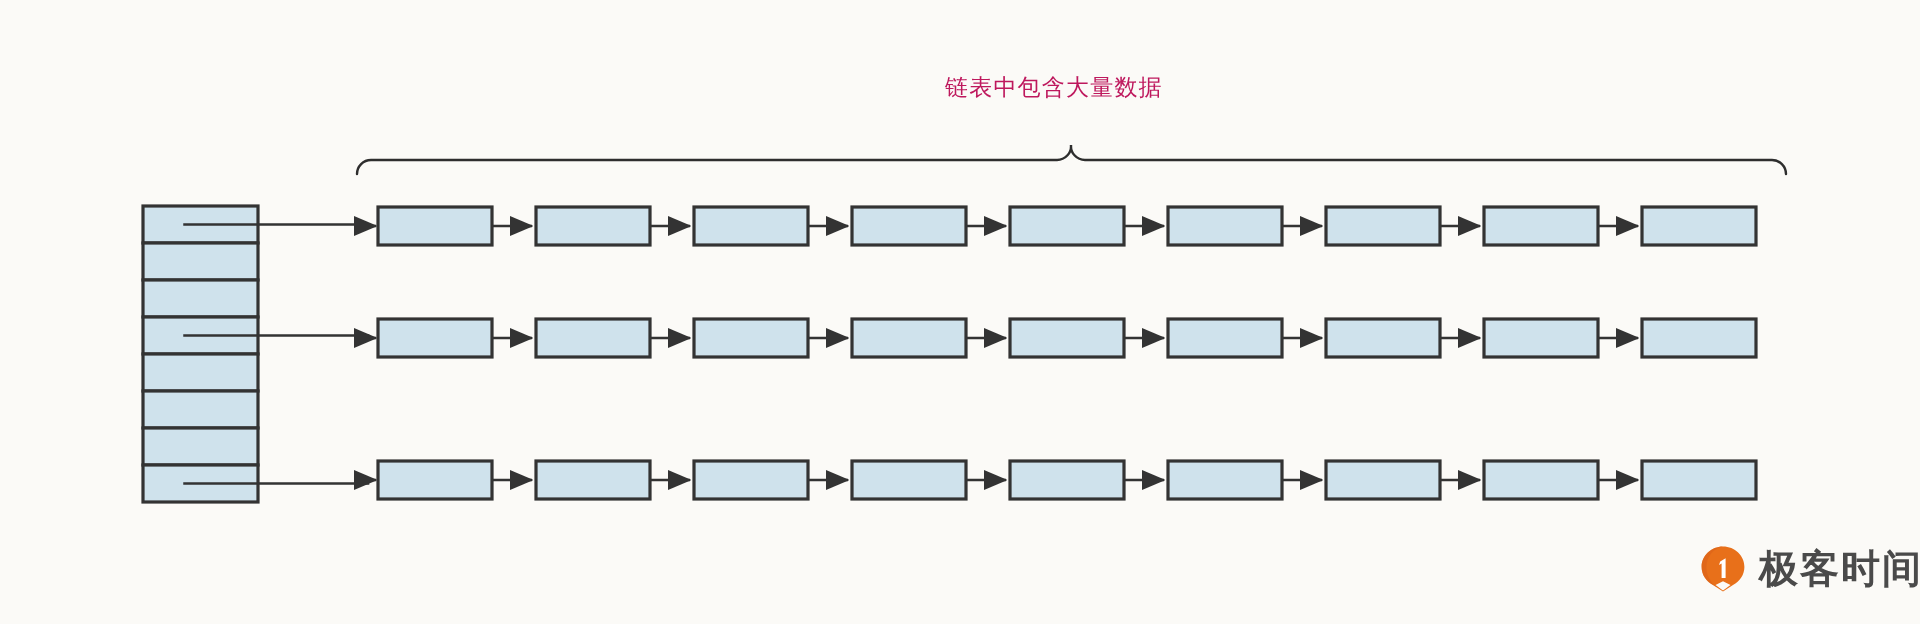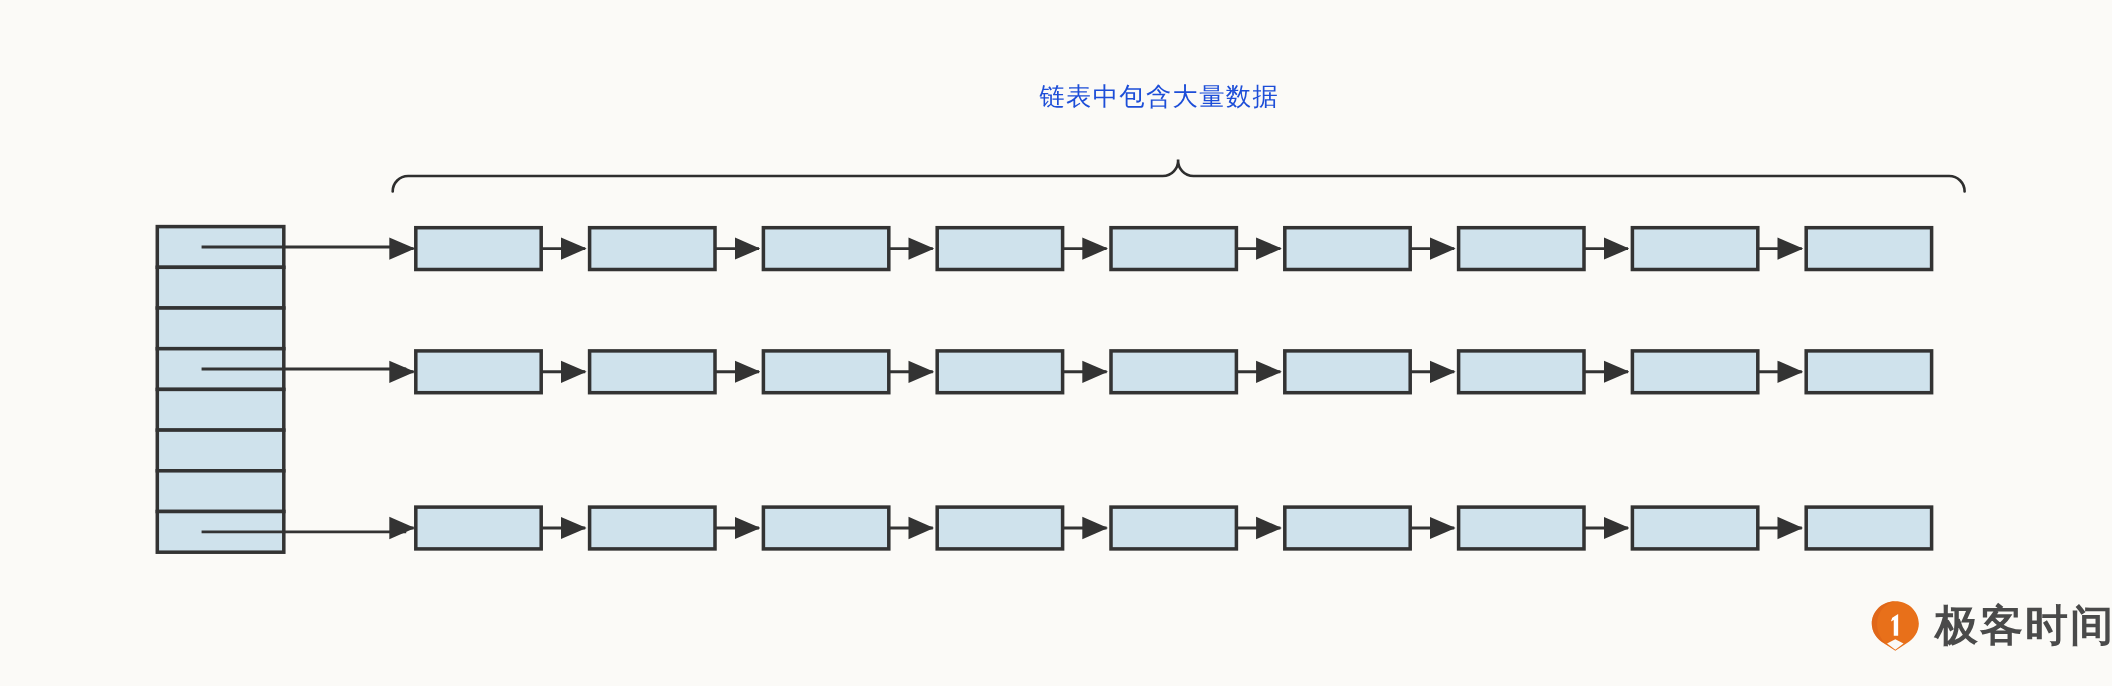--- a/index.html
+++ b/index.html
@@ -21,21 +21,21 @@
     position: absolute;
     left: 0;
     top: 0;
     width: 1920px;
     height: 624px;
     display: block;
   }
   .caption-text {
     position: absolute;
     font-size: 23px;
-    color: #1d4ed8;
+    color: #be185d;
     letter-spacing: 1.2px;
     white-space: nowrap;
     font-family: Liberation Sans, sans-serif;
   }
   #brand {
     position: absolute;
     left: 1700px;
     top: 542px;
     display: flex;
     align-items: center;

